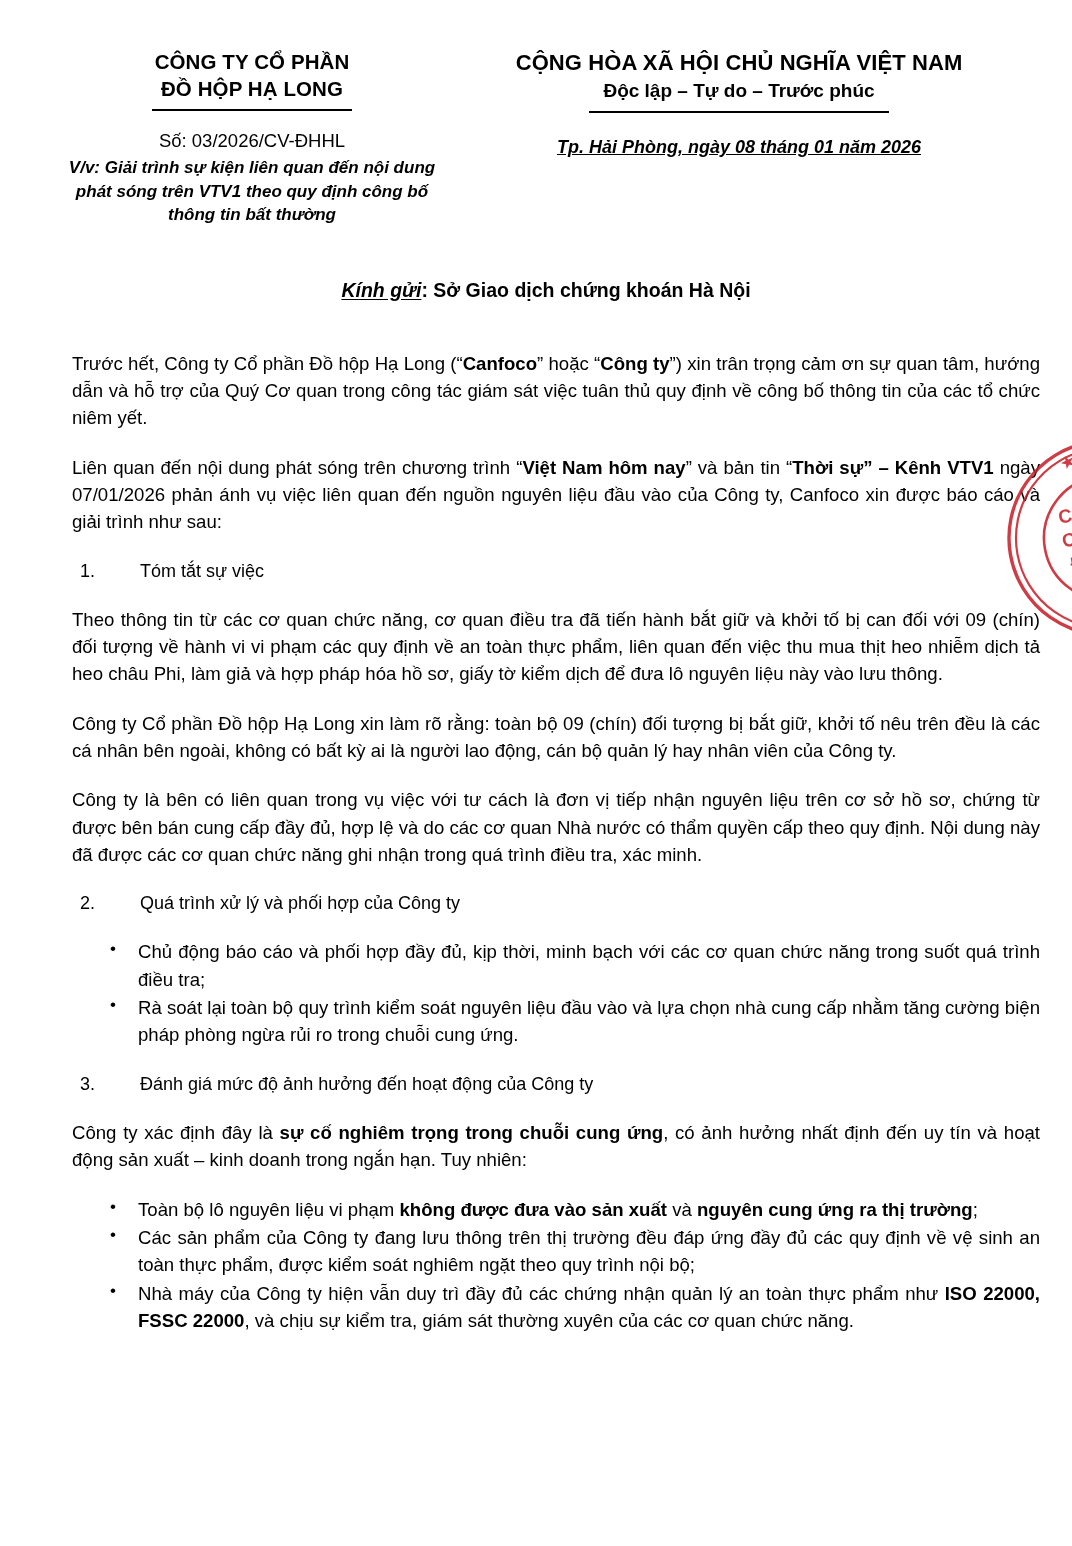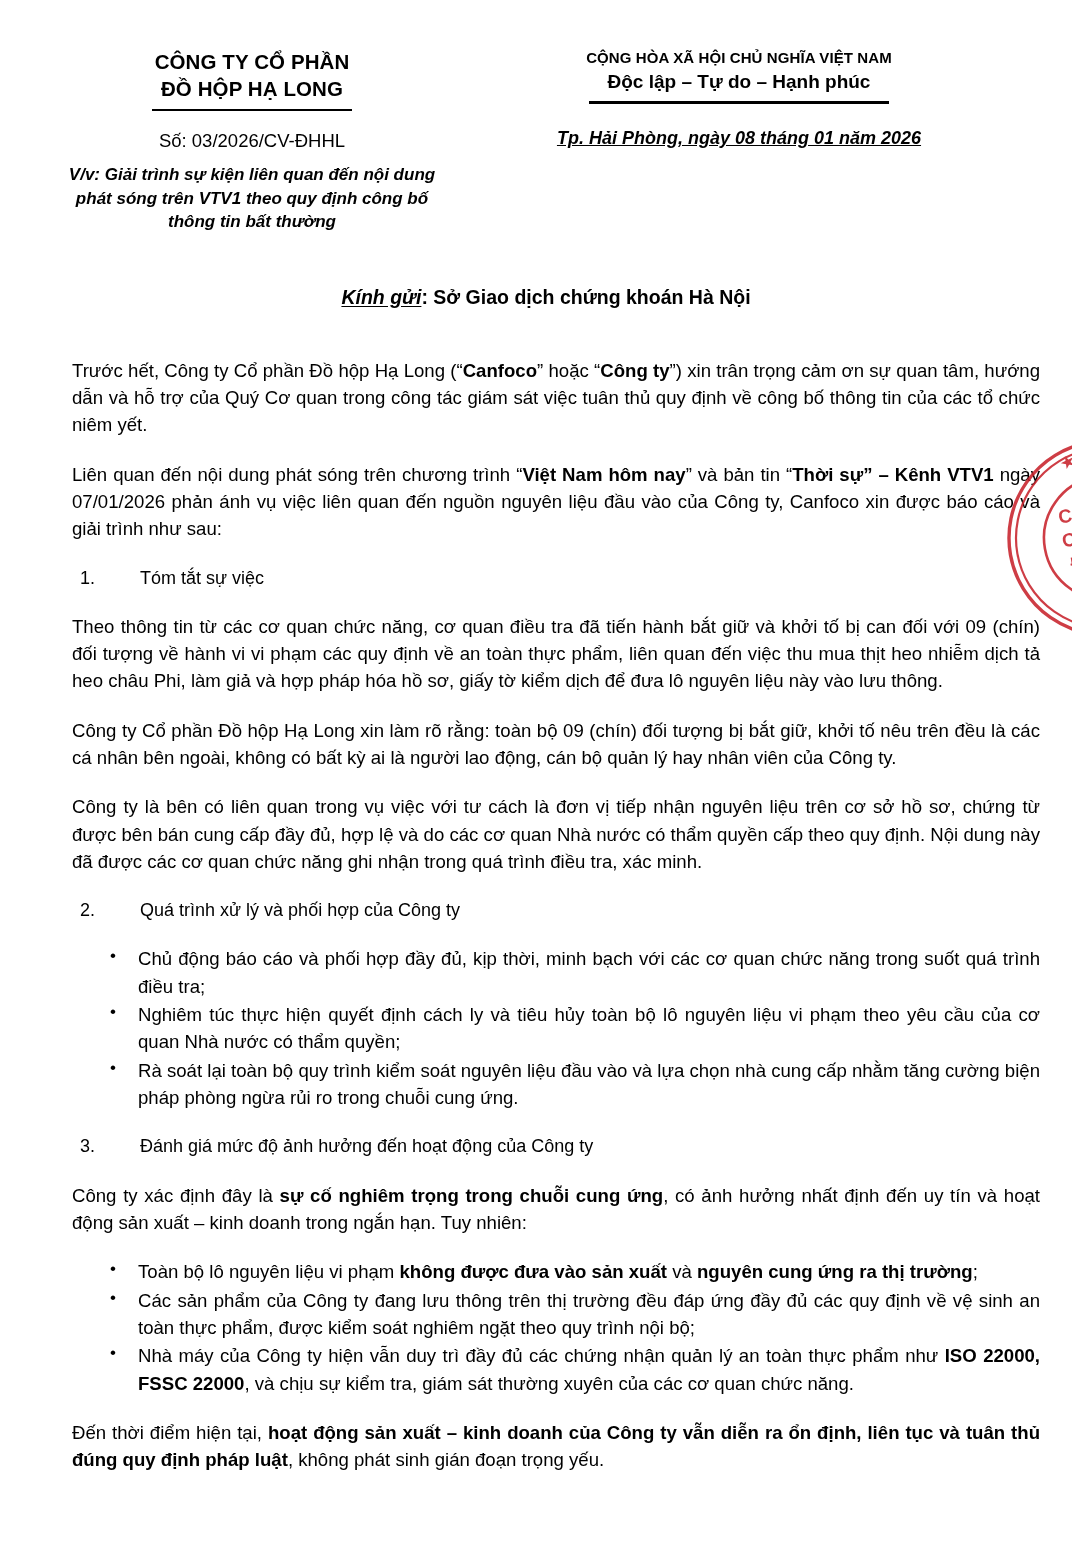--- a/index.html
+++ b/index.html
@@ -37,21 +37,21 @@
     text-align: center;
     padding-right: 24px;
   }
   .org-name {
     font-size: 20.5px;
     font-weight: bold;
     line-height: 1.32;
     letter-spacing: 0.1px;
   }
   .nation-name {
-    font-size: 15px;
+    font-size: 22px;
     font-weight: bold;
     line-height: 1.32;
     letter-spacing: 0.1px;
   }
   .motto {
     font-size: 19px;
     font-weight: bold;
     line-height: 1.3;
     margin-top: 2px;
   }
@@ -66,21 +66,21 @@
   .doc-no {
     font-size: 18.5px;
     margin-top: 18px;
     line-height: 1.3;
   }
   .doc-subject {
     font-size: 17px;
     font-style: italic;
     font-weight: bold;
     line-height: 1.38;
-    margin-top: 10px;
+    margin-top: 3px;
     padding: 0 14px;
   }
   .place-date {
     font-size: 18px;
     font-style: italic;
     font-weight: bold;
     margin-top: 24px;
     text-decoration: underline;
   }
 
@@ -163,21 +163,21 @@
         <div>CÔNG TY CỔ PHẦN</div>
         <div>ĐỒ HỘP HẠ LONG</div>
       </div>
       <div class="rule rule-left"></div>
       <div class="doc-no">Số: 03/2026/CV-ĐHHL</div>
       <div class="doc-subject">V/v: Giải trình sự kiện liên quan đến nội dung phát sóng trên VTV1 theo quy định công bố thông tin bất thường</div>
     </div>
 
     <div class="hdr-right">
       <div class="nation-name">CỘNG HÒA XÃ HỘI CHỦ NGHĨA VIỆT NAM</div>
-      <div class="motto">Độc lập – Tự do – Hạnh phúc</div>
+      <div class="motto">Độc lập – Tự do – Trước phúc</div>
       <div class="rule rule-right"></div>
       <div class="place-date">Tp. Hải Phòng, ngày 08 tháng 01 năm 2026</div>
     </div>
 
   </div>
 
   <div class="recipient">
     <span class="kg">Kính gửi</span><span>: </span><span>Sở Giao dịch chứng khoán Hà Nội</span>
   </div>
 
@@ -188,33 +188,31 @@
     <p class="para"><span>Liên quan đến nội dung phát sóng trên chương trình “</span><b>Việt Nam hôm nay</b><span>” và bản tin “</span><b>Thời sự</b><b>” – Kênh VTV1</b><span> ngày 07/01/2026 phản ánh vụ việc liên quan đến nguồn nguyên liệu đầu vào của Công ty, Canfoco xin được báo cáo và giải trình như sau:</span></p>
 
     <div class="sec-head"><span class="num">1.</span><span>Tóm tắt sự việc</span></div>
     <p class="para">Theo thông tin từ các cơ quan chức năng, cơ quan điều tra đã tiến hành bắt giữ và khởi tố bị can đối với 09 (chín) đối tượng về hành vi vi phạm các quy định về an toàn thực phẩm, liên quan đến việc thu mua thịt heo nhiễm dịch tả heo châu Phi, làm giả và hợp pháp hóa hồ sơ, giấy tờ kiểm dịch để đưa lô nguyên liệu này vào lưu thông.</p>
     <p class="para">Công ty Cổ phần Đồ hộp Hạ Long xin làm rõ rằng: toàn bộ 09 (chín) đối tượng bị bắt giữ, khởi tố nêu trên đều là các cá nhân bên ngoài, không có bất kỳ ai là người lao động, cán bộ quản lý hay nhân viên của Công ty.</p>
     <p class="para">Công ty là bên có liên quan trong vụ việc với tư cách là đơn vị tiếp nhận nguyên liệu trên cơ sở hồ sơ, chứng từ được bên bán cung cấp đầy đủ, hợp lệ và do các cơ quan Nhà nước có thẩm quyền cấp theo quy định. Nội dung này đã được các cơ quan chức năng ghi nhận trong quá trình điều tra, xác minh.</p>
 
     <div class="sec-head"><span class="num">2.</span><span>Quá trình xử lý và phối hợp của Công ty</span></div>
     <ul class="bullets">
       <li>Chủ động báo cáo và phối hợp đầy đủ, kịp thời, minh bạch với các cơ quan chức năng trong suốt quá trình điều tra;</li>
-      <li>Nghiêm túc thực hiện quyết định cách ly và tiêu hủy toàn bộ lô nguyên liệu vi phạm theo yêu cầu của cơ quan Nhà nước có thẩm quyền;</li>
       <li>Rà soát lại toàn bộ quy trình kiểm soát nguyên liệu đầu vào và lựa chọn nhà cung cấp nhằm tăng cường biện pháp phòng ngừa rủi ro trong chuỗi cung ứng.</li>
     </ul>
 
     <div class="sec-head"><span class="num">3.</span><span>Đánh giá mức độ ảnh hưởng đến hoạt động của Công ty</span></div>
     <p class="para"><span>Công ty xác định đây là </span><b>sự cố nghiêm trọng trong chuỗi cung ứng</b><span>, có ảnh hưởng nhất định đến uy tín và hoạt động sản xuất – kinh doanh trong ngắn hạn. Tuy nhiên:</span></p>
     <ul class="bullets">
       <li><span>Toàn bộ lô nguyên liệu vi phạm </span><b>không được đưa vào sản xuất</b><span> và </span><b>nguyên cung ứng ra thị trường</b><span>;</span></li>
       <li>Các sản phẩm của Công ty đang lưu thông trên thị trường đều đáp ứng đầy đủ các quy định về vệ sinh an toàn thực phẩm, được kiểm soát nghiêm ngặt theo quy trình nội bộ;</li>
       <li><span>Nhà máy của Công ty hiện vẫn duy trì đầy đủ các chứng nhận quản lý an toàn thực phẩm như </span><b>ISO 22000, FSSC 22000</b><span>, và chịu sự kiểm tra, giám sát thường xuyên của các cơ quan chức năng.</span></li>
     </ul>
 
-    <p class="para"><span>Đến thời điểm hiện tại, </span><b>hoạt động sản xuất – kinh doanh của Công ty vẫn diễn ra ổn định, liên tục và tuân thủ đúng quy định pháp luật</b><span>, không phát sinh gián đoạn trọng yếu.</span></p>
 
   </div>
 
   <div class="seal">
     <svg width="212" height="212" viewBox="0 0 212 212" xmlns="http://www.w3.org/2000/svg">
       <defs>
         <path id="rimPath" d="M 106,106 m -86,0 a 86,86 0 1,1 172,0 a 86,86 0 1,1 -172,0"></path>
         <path id="rimPath2" d="M 106,106 m -80,0 a 80,80 0 1,1 160,0 a 80,80 0 1,1 -160,0"></path>
       </defs>
       <g transform="rotate(-10 106 106)" opacity="0.88">

